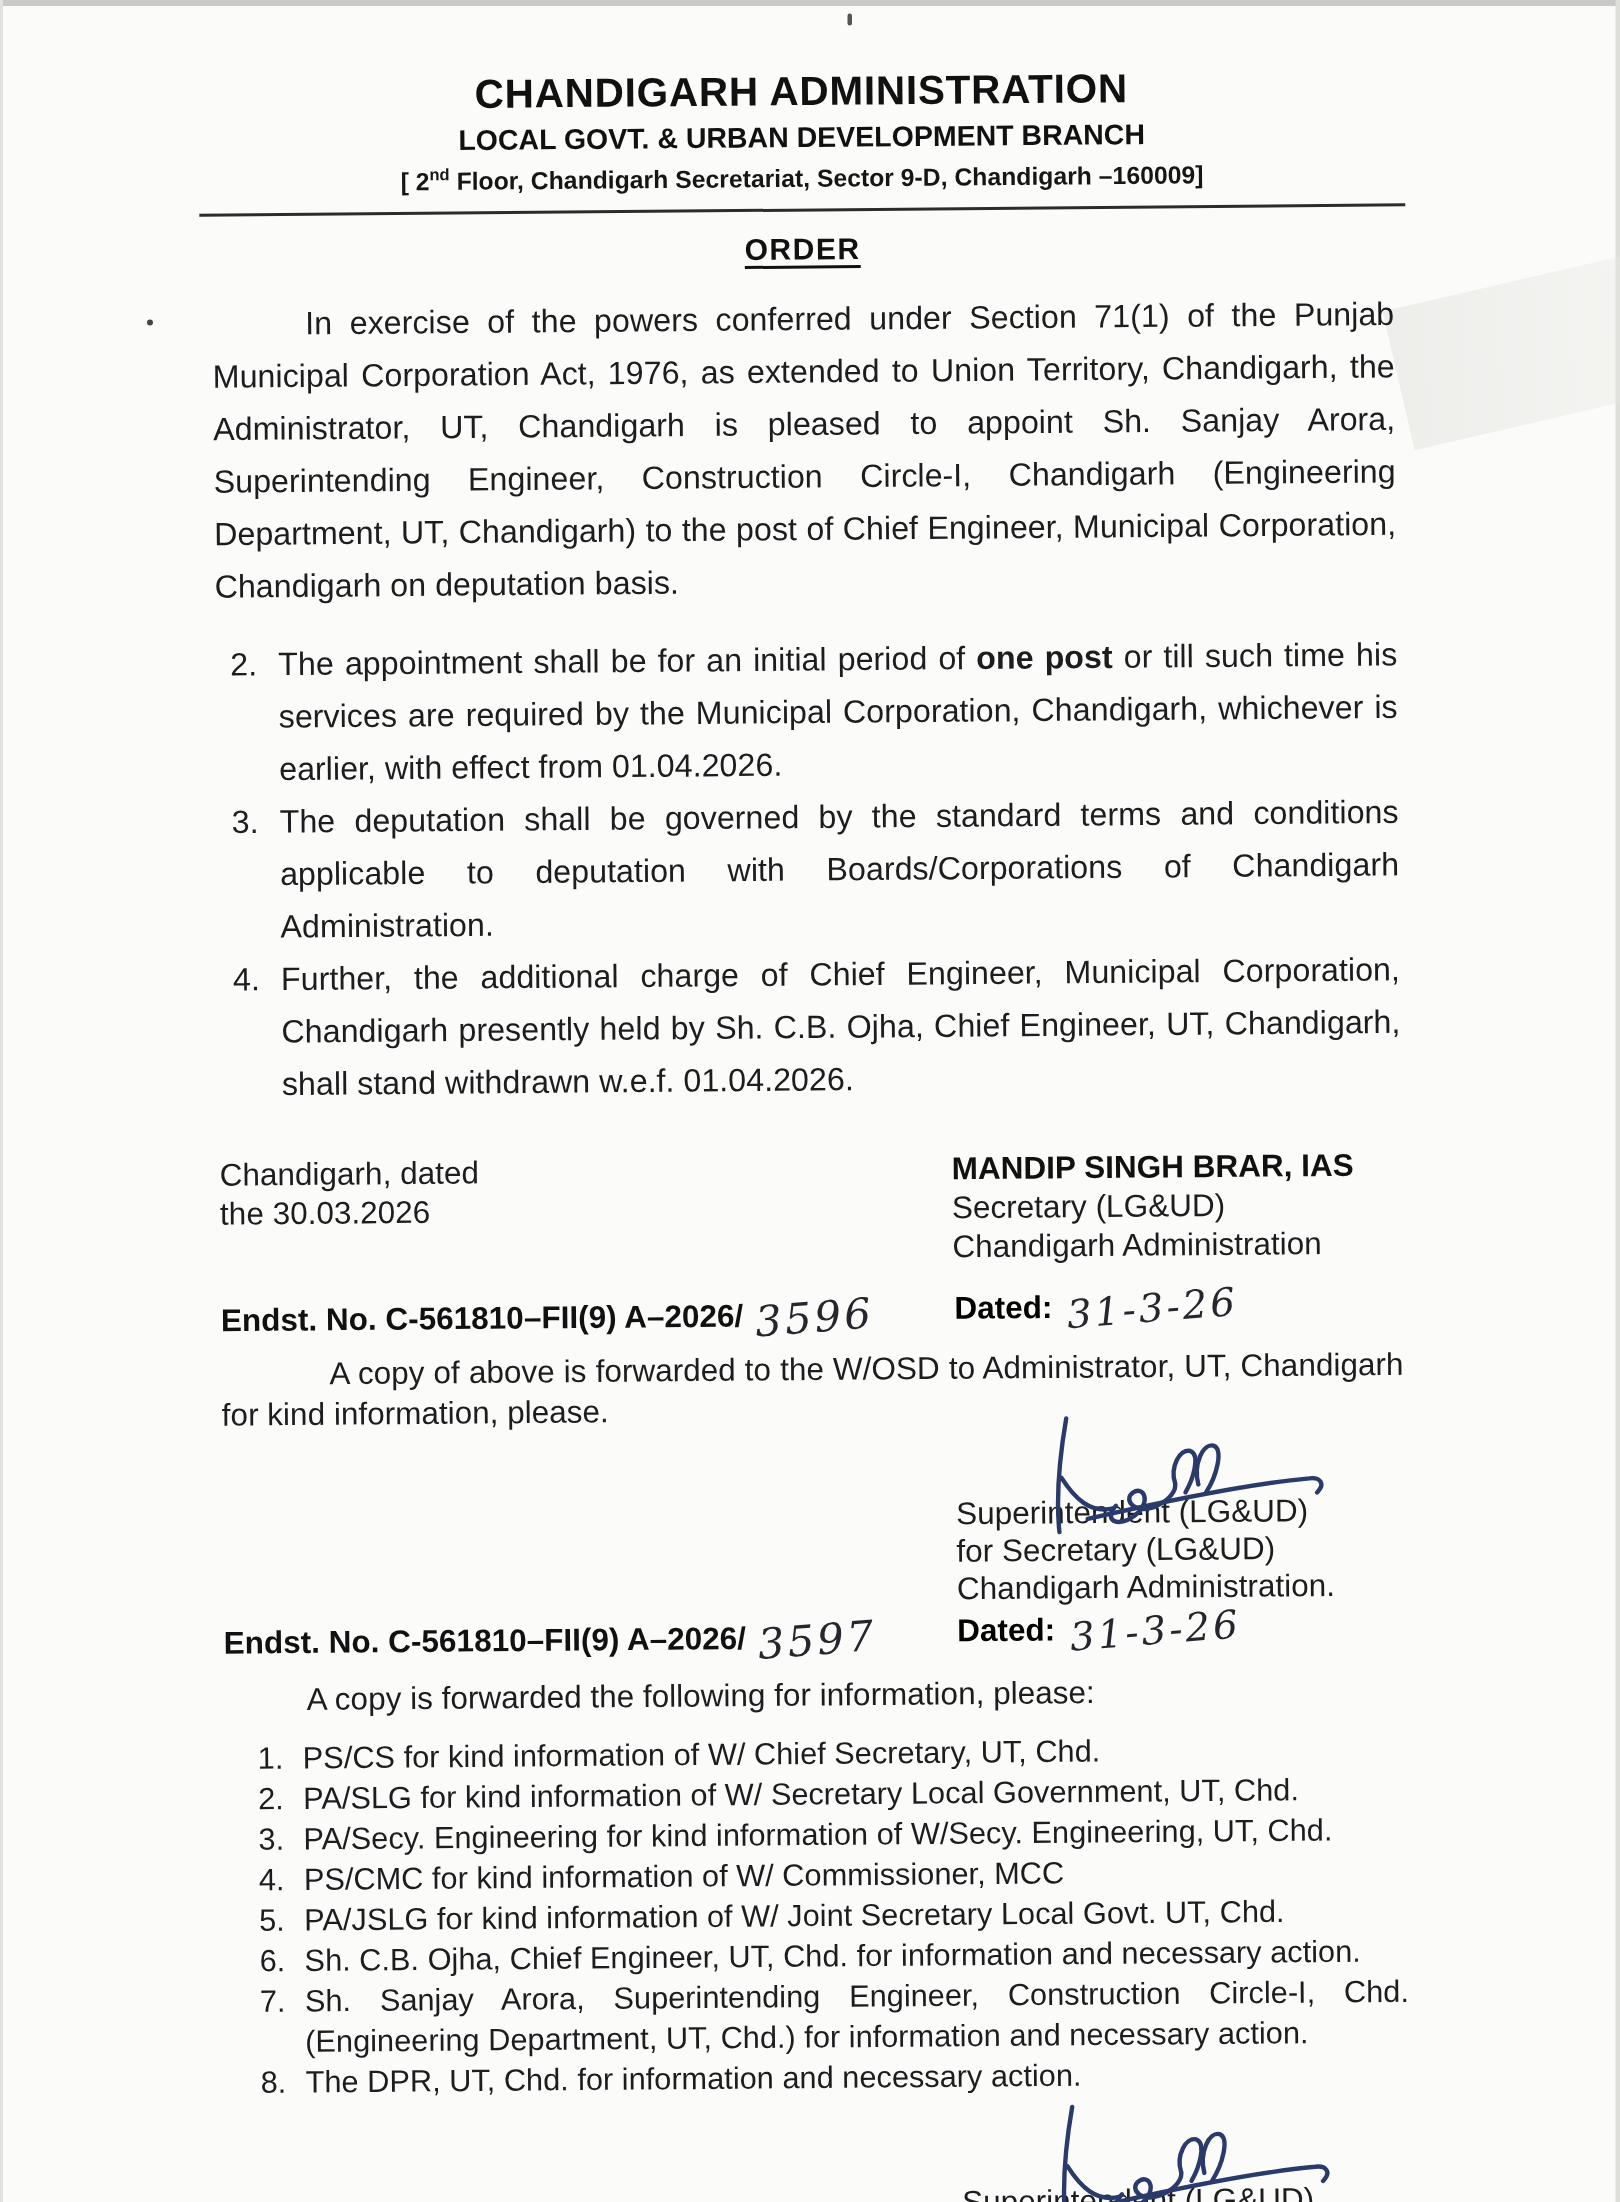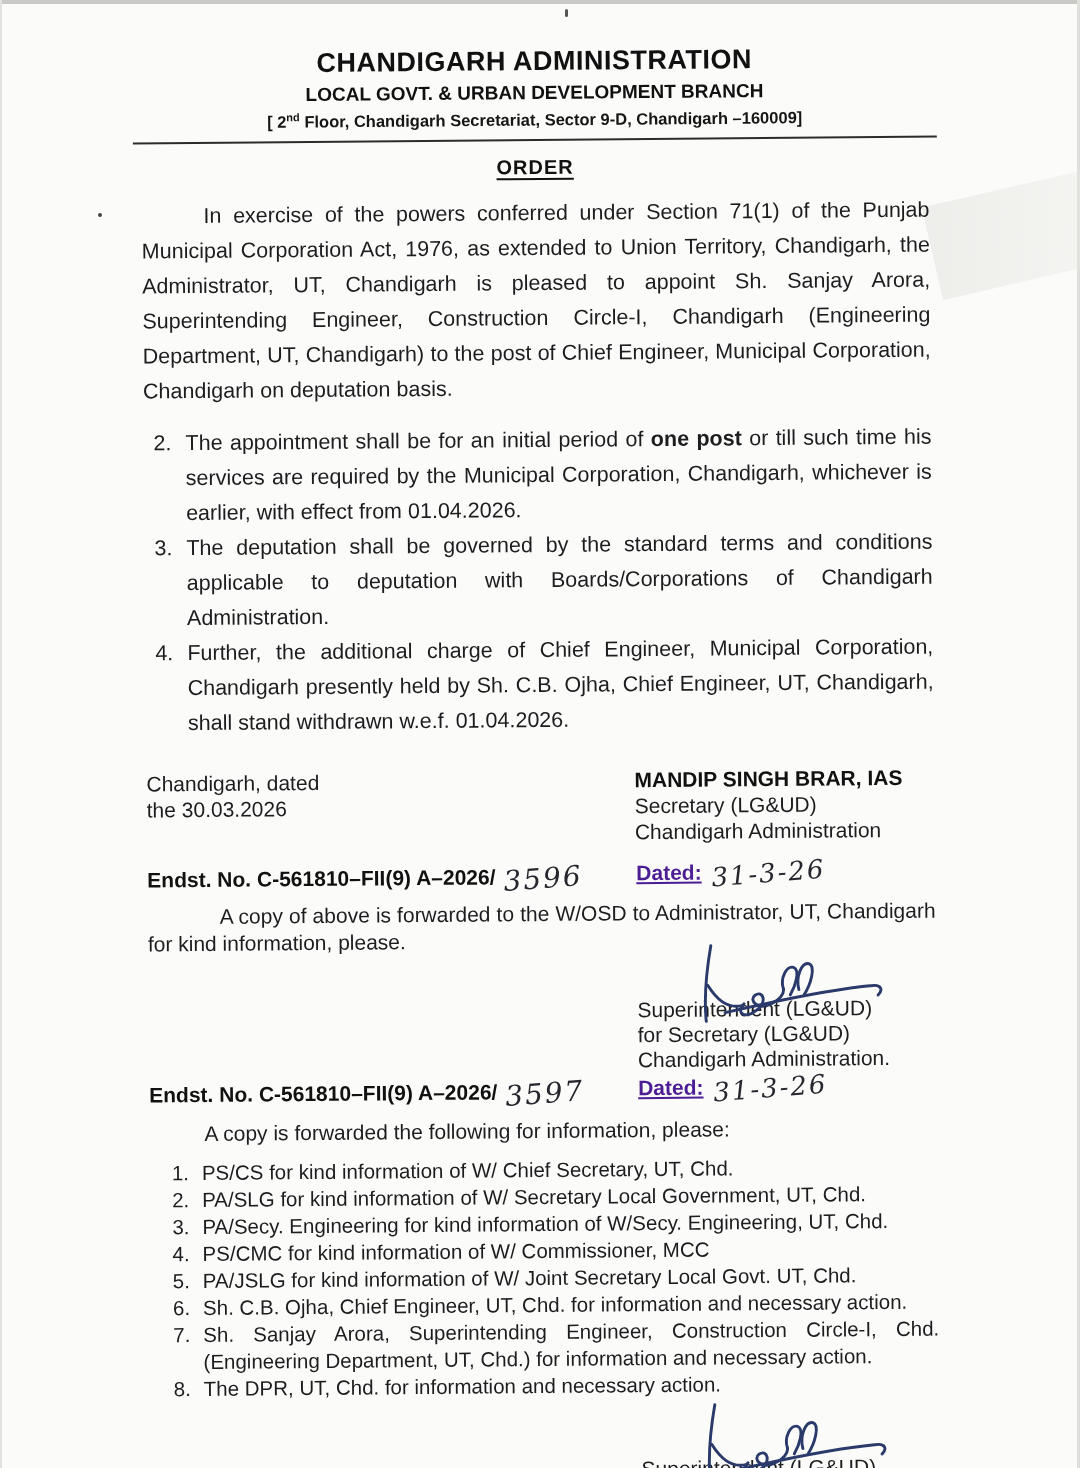--- a/index.html
+++ b/index.html
@@ -56,21 +56,21 @@
   .signatory-name{font-weight:bold;color:#111;}
 
   .endst-row{position:relative;margin-top:16px;height:36px;}
   .endst-label{font-size:21px;font-weight:bold;color:#111;display:inline-block;}
   .hw{
     font-family:"DejaVu Serif", serif;font-style:italic;color:#26262e;
     display:inline-block;transform:rotate(-4deg);letter-spacing:2px;
   }
   .hw-num{font-size:28px;margin-left:8px;vertical-align:-4px;}
   .dated-group{position:absolute;left:489px;top:-2px;white-space:nowrap;}
-  .dated-label{font-size:21px;font-weight:bold;color:#4c1d95;text-decoration:underline;}
+  .dated-label{font-size:21px;font-weight:bold;color:#000000;}
   .hw-date{font-size:26px;margin-left:10px;vertical-align:-3px;}
 
   .endst-body1{font-size:21px;line-height:27px;text-align:justify;text-indent:72px;margin-top:2px;}
   .endst-body2{font-size:21px;line-height:27px;margin-top:4px;padding-left:55px;}
 
   .sig-block{position:relative;margin-left:489px;width:310px;font-size:21px;line-height:25px;}
   .sig-block-1{margin-top:44px;}
   .sig-block-2{margin-top:58px;}
   .sig-svg{position:absolute;left:28px;top:-56px;width:238px;height:86px;}
   .sig-svg path{fill:none;stroke:#2a3a6a;stroke-width:3.4;stroke-linecap:round;}

